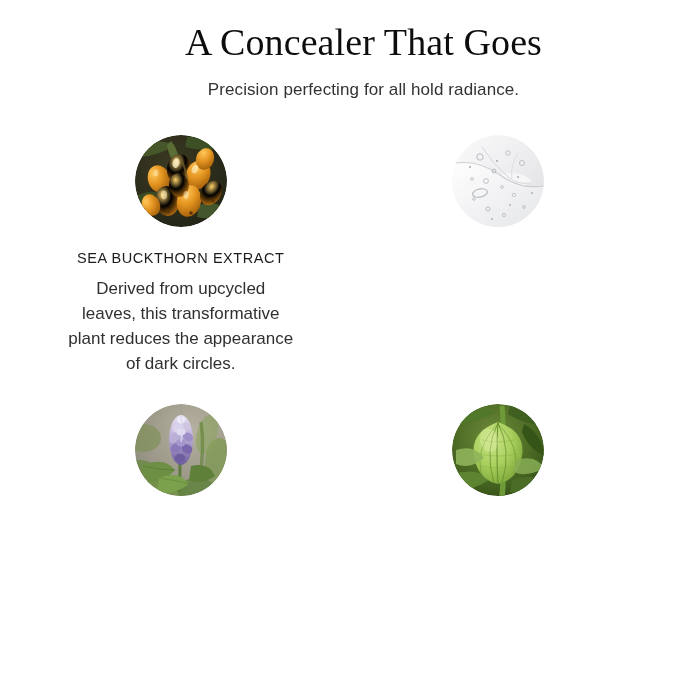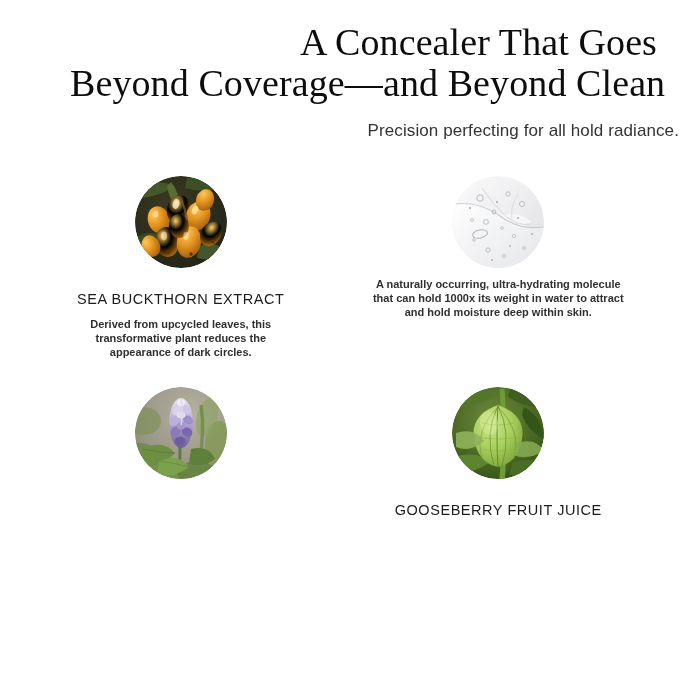--- a/index.html
+++ b/index.html
@@ -19,21 +19,21 @@
     position: relative;
     width: 679px;
     height: 679px;
     background: #ffffff;
     box-sizing: border-box;
   }
 
   
   .header {
     padding-top: 22px;
-    text-align: right;
+    text-align: center;
     padding-left: 48px;
   }
   .headline {
     font-family: "Liberation Serif", "DejaVu Serif", serif;
     font-weight: 400;
     font-size: 38px;
     line-height: 41px;
     letter-spacing: 0.1px;
     color: #0d0d0d;
     margin: 0;
@@ -90,38 +90,37 @@
     font-size: 14.5px;
     font-weight: 400;
     letter-spacing: 0.55px;
     line-height: 18px;
     color: #1c1c1c;
     text-transform: uppercase;
   }
   .ing-desc {
     margin: 0;
     padding-top: 9px;
-    font-size: 11px;
-    font-weight: 700;
-    line-height: 14px;
+    font-size: 17px;
+    font-weight: 400;
+    line-height: 25px;
     color: #303030;
     max-width: 252px;
   }
   .cell.left .ing-desc { max-width: 226px; }
   .cell.right .ing-desc { max-width: 254px; }
 </style>
 </head>
 <body>
 
 <div class="page">
 
   <div class="header">
     <h1 class="headline">
       <span class="headline-line">A Concealer That Goes</span>
-      <span class="headline-line">Beyond Coverage—and Beyond Clean</span>
     </h1>
     <p class="subhead">Precision perfecting for all hold radiance.</p>
   </div>
 
   <div class="grid">
 
     <div class="cell left">
       <span class="thumb">
         <svg viewBox="0 0 92 92" xmlns="http://www.w3.org/2000/svg" aria-hidden="true">
           <defs>
@@ -222,21 +221,20 @@
             <ellipse cx="28" cy="58" rx="7.5" ry="4" transform="rotate(-12 28 58)" fill="none" stroke="#aeb1b6" stroke-width="1"></ellipse>
             <circle cx="45" cy="26" r="1.1" fill="#a9acb1"></circle>
             <circle cx="66" cy="42" r="1" fill="#a9acb1"></circle>
             <circle cx="18" cy="32" r="1" fill="#a9acb1"></circle>
             <circle cx="58" cy="70" r=".9" fill="#a9acb1"></circle>
             <circle cx="40" cy="84" r=".9" fill="#a9acb1"></circle>
             <circle cx="80" cy="58" r=".9" fill="#a9acb1"></circle>
           </g>
         </svg>
       </span>
-      <p class="ing-desc">A naturally occurring, ultra-hydrating molecule that can hold 1000x its weight in water to attract and hold moisture deep within skin.</p>
     </div>
 
     <div class="cell left">
       <span class="thumb">
         <svg viewBox="0 0 92 92" xmlns="http://www.w3.org/2000/svg" aria-hidden="true">
           <defs>
             <clipPath id="clipC">
                 <circle cx="46" cy="46" r="46"></circle>
               </clipPath>
             <radialGradient id="bC" cx="62%" cy="30%" r="90%">
@@ -331,17 +329,16 @@
             <path d="M26 50 Q46 54 66 50" stroke="#7fae3c" stroke-width=".6" fill="none" opacity=".7"></path>
             <path d="M28 62 Q46 66 64 62" stroke="#7fae3c" stroke-width=".6" fill="none" opacity=".6"></path>
 
             <ellipse cx="37" cy="36" rx="9" ry="12" transform="rotate(-16 37 36)" fill="#e2f2ae" opacity=".32"></ellipse>
 
             <path d="M4 46 Q22 40 32 54 Q18 66 4 60 Z" fill="#8fb25b" opacity=".9"></path>
             <path d="M64 56 Q84 50 92 64 Q74 74 62 68 Z" fill="#87ad55" opacity=".85"></path>
           </g>
         </svg>
       </span>
-      <p class="ing-name">GOOSEBERRY FRUIT JUICE</p>
     </div>
 
   </div>
 </div>
 
 </body></html>

